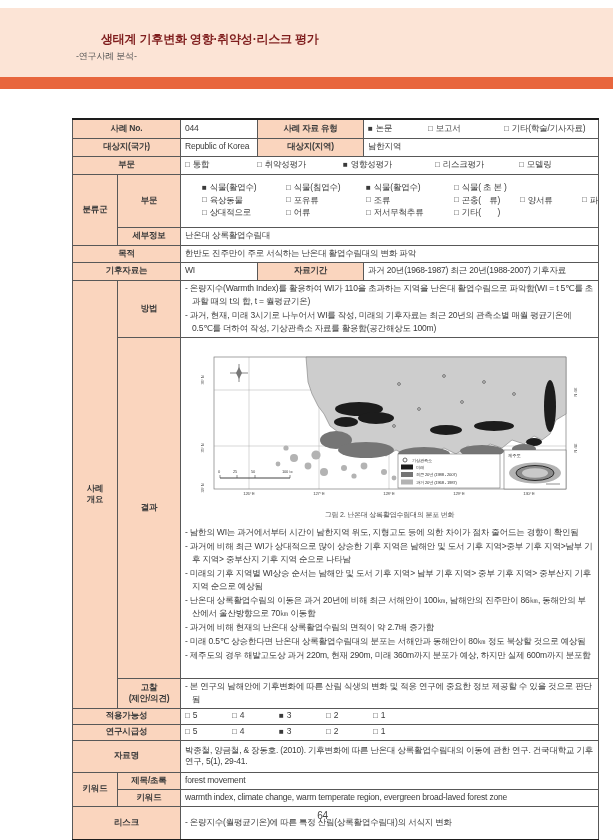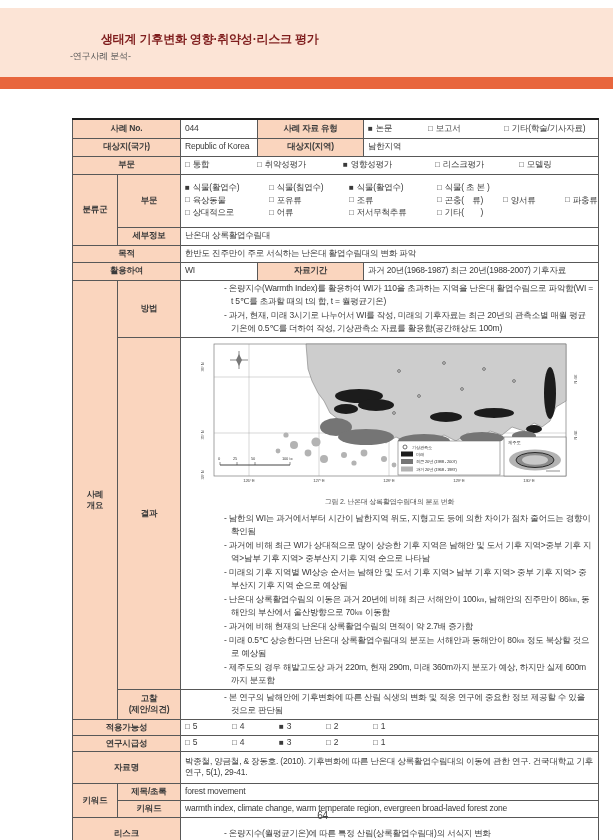--- a/index.html
+++ b/index.html
@@ -5,50 +5,50 @@
   html,body{margin:0;padding:0;}
   body{
     width:613px;height:840px;position:relative;background:#ffffff;
     font-family:"Liberation Sans","DejaVu Sans",sans-serif;color:#3a3a3a;
     letter-spacing:-0.2px; overflow:hidden;
   }
   
   .band{position:absolute;left:0;top:8px;width:613px;height:69px;background:#FCE4D6;}
   .bar{position:absolute;left:0;top:77px;width:613px;height:12px;background:#E8663D;}
   .title{position:absolute;left:73px;top:31px;font-size:12px;font-weight:bold;color:#7f1d1d;margin-left:28px;}
-  .subtitle{position:absolute;left:70px;top:50px;font-size:9px;color:#565656;}
+  .subtitle{position:absolute;left:76px;top:50px;font-size:9px;color:#565656;}
   .pageno{position:absolute;left:0;top:810px;width:613px;text-align:center;font-size:10px;color:#444;padding-left:16px;}
   
   table.case{
     position:absolute;left:72px;top:118px;width:526px;
     border-collapse:collapse;table-layout:fixed;
     font-size:8.5px;line-height:1.3;
     border-top:2.5px solid #1d1d1d;border-bottom:2.5px solid #1d1d1d;
   }
   table.case td{border:1px solid #585858;padding:1px 4px;vertical-align:middle;overflow:hidden;}
   td.lbl{background:#FAD5BE;font-weight:bold;text-align:center;color:#3b3b3b;padding:1px 1px;}
   td.top{vertical-align:top;padding-top:3px;}
-  .bullet{padding-left:7px;text-indent:-7px;margin-bottom:1px;line-height:13px;margin-left:39px;}
+  .bullet{padding-left:7px;text-indent:-7px;margin-bottom:1px;line-height:13px;}
   
   .cks{white-space:nowrap;}
   .ck{display:inline-block;white-space:nowrap;}
   .ck .bx{font-size:8px;margin-right:3px;position:relative;top:-0.5px;}
   .g-doc .ck:nth-child(1){width:60px}
   .g-doc .ck:nth-child(2){width:76px}
   .g-sec .ck:nth-child(1){width:72px}
   .g-sec .ck:nth-child(2){width:86px}
   .g-sec .ck:nth-child(3){width:92px}
   .g-sec .ck:nth-child(4){width:84px}
   .g-tax .ck:nth-child(1){width:84px}
   .g-tax .ck:nth-child(2){width:80px}
   .g-tax .ck:nth-child(3){width:88px}
   .g-tax .ck:nth-child(4){width:66px}
   .g-tax .ck:nth-child(5){width:62px}
   .g-rate .ck{width:47px}
-  .taxline{margin:1px 0;}
+  .taxline{margin:1px 17px;}
   
   .figwrap{width:392px;margin:2px auto 3px auto;text-align:center;}
   .figcap{font-size:7px;color:#4a4a4a;text-align:center;margin:1px 0 6px 0;}
   svg text{font-family:"Liberation Sans","DejaVu Sans",sans-serif;}
 </style>
 </head>
 <body>
 
 <div class="band"></div>
 <div class="bar"></div>
@@ -102,21 +102,21 @@
     <td class="lbl">세부정보</td>
     <td colspan="3">난온대 상록활엽수림대</td>
   </tr>
 
   <tr style="height:17px">
     <td class="lbl" colspan="2">목적</td>
     <td colspan="3">한반도 진주만이 주로 서식하는 난온대 활엽수림대의 변화 파악</td>
   </tr>
 
   <tr style="height:18px">
-    <td class="lbl" colspan="2">활용하여</td>
+    <td class="lbl" colspan="2">기후자료는</td>
     <td>WI</td>
     <td class="lbl">자료기간</td>
     <td>과거 20년(1968-1987) 최근 20년(1988-2007) 기후자료</td>
   </tr>
 
   <tr style="height:52px">
     <td class="lbl" rowspan="3">
       <div>사례</div>
       <div>개요</div>
     </td>

